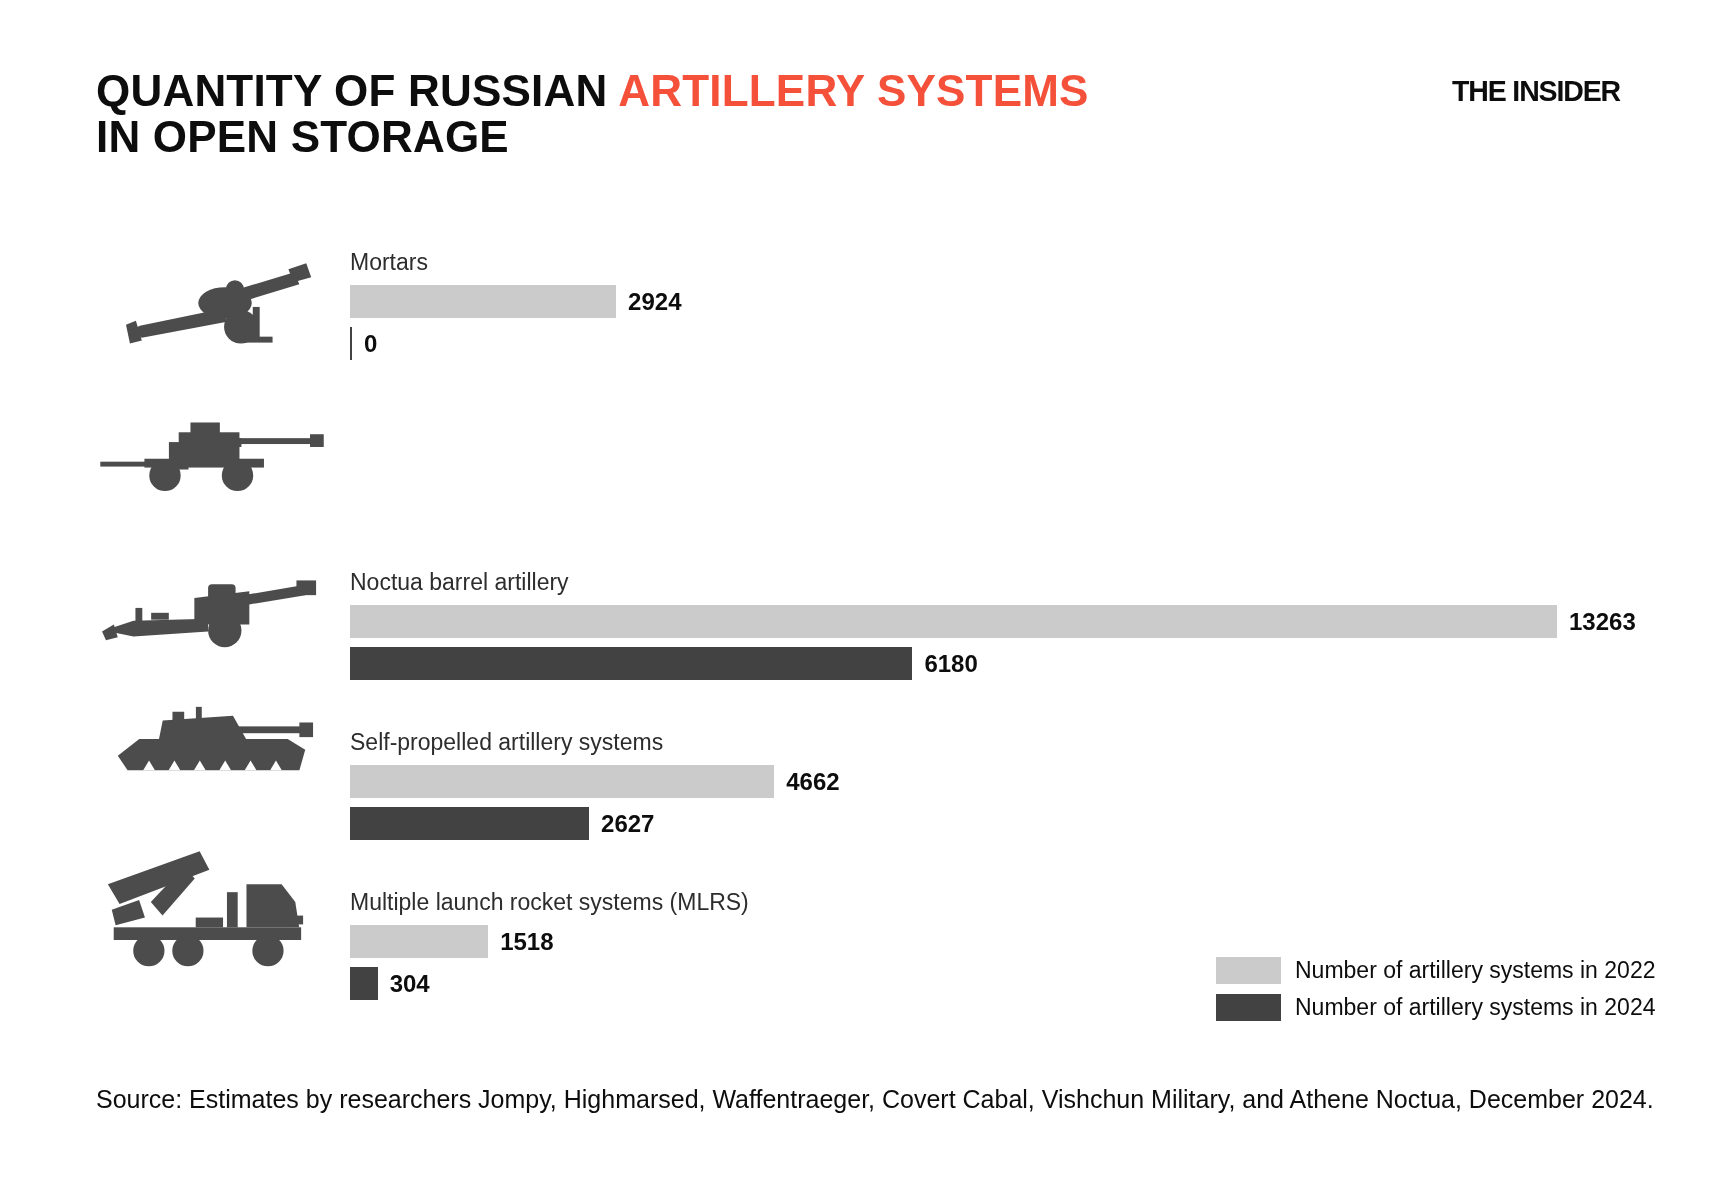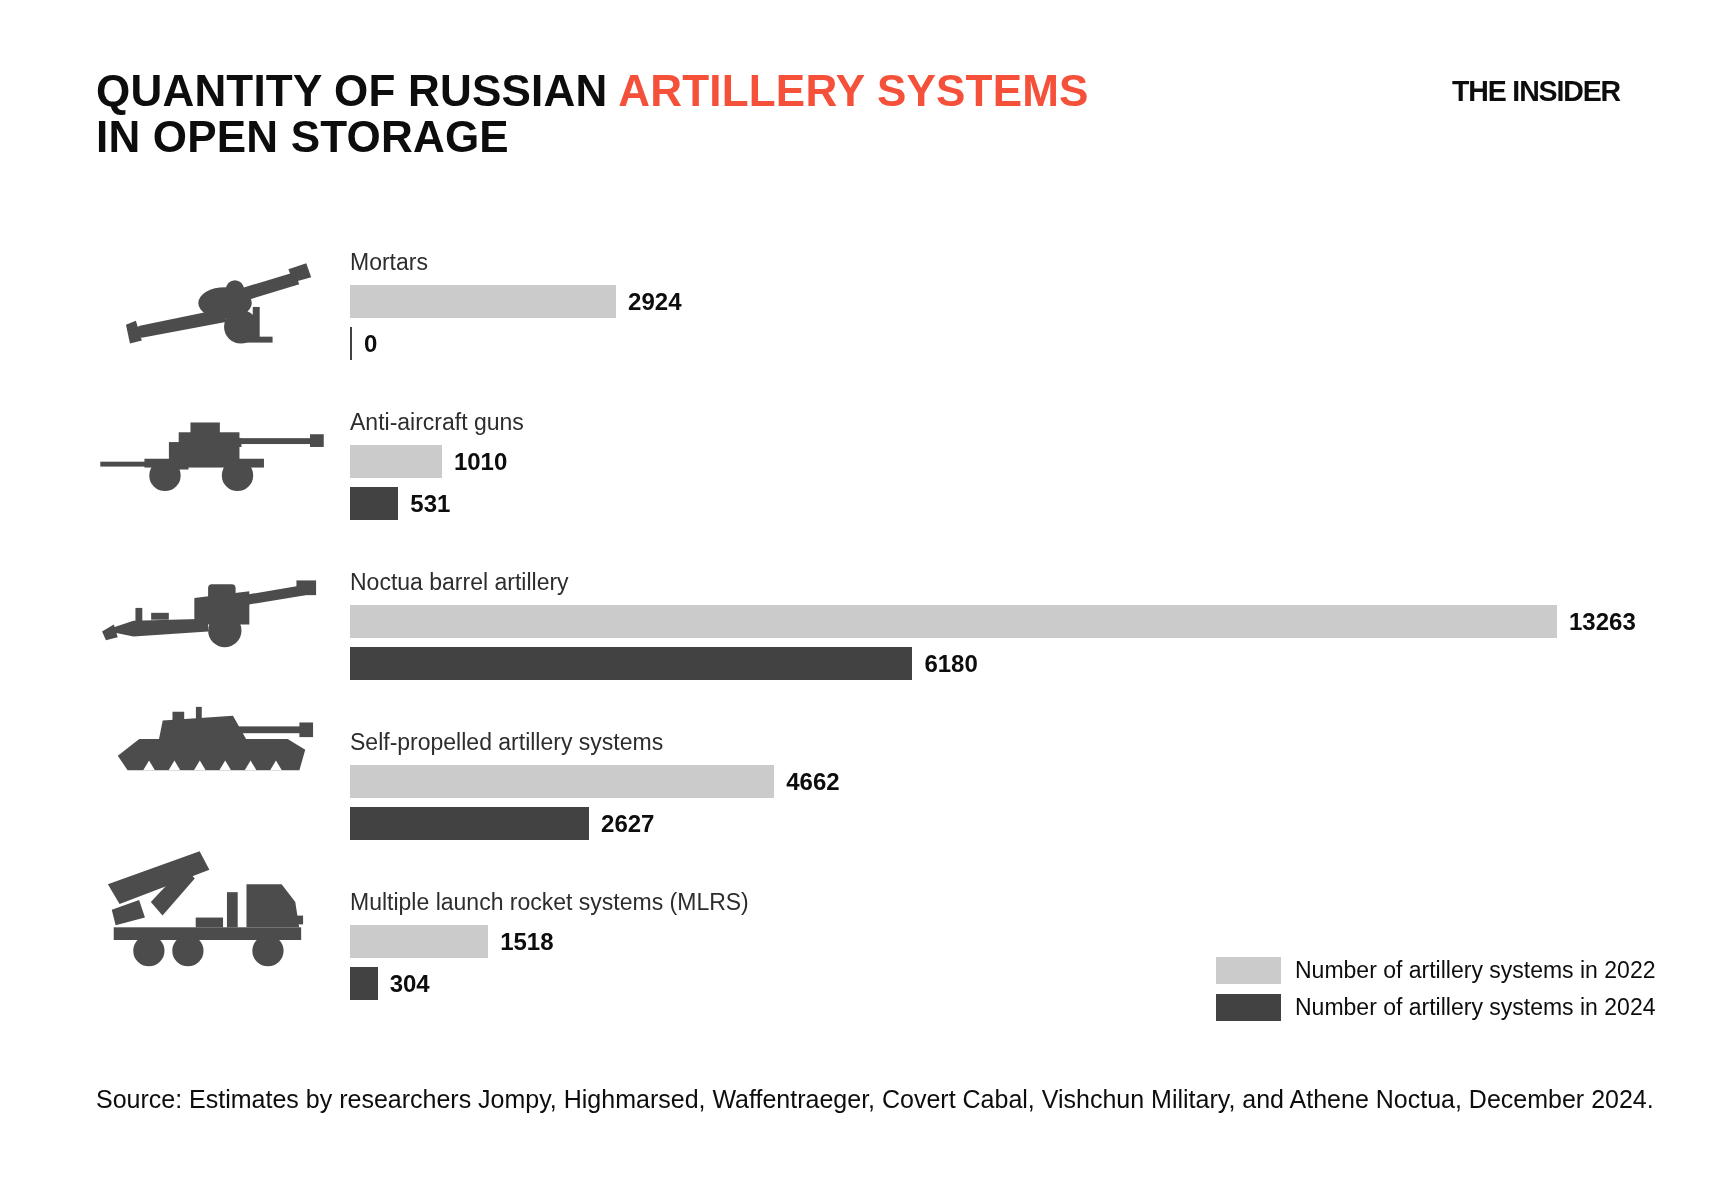--- a/index.html
+++ b/index.html
@@ -102,31 +102,20 @@
         <circle cx="66" cy="80" r="16"></circle>
         <circle cx="140" cy="80" r="16"></circle>
         <rect x="80" y="36" width="62" height="33"></rect>
         <rect x="92" y="26" width="30" height="12"></rect>
         <rect x="122" y="42" width="22" height="9"></rect>
         <rect x="70" y="46" width="12" height="18"></rect>
         <rect x="136" y="42" width="84" height="6"></rect>
         <rect x="214" y="38" width="14" height="13"></rect>
       </svg>
     </div>
-    <div class="content">
-      <div class="cat-label">Anti-aircraft guns</div>
-      <div class="bar-row">
-        <div class="bar" style="width: 91.9151px; background: rgb(203, 203, 203);"></div>
-        <div class="val">1010</div>
-      </div>
-      <div class="bar-row">
-        <div class="bar" style="width: 48.3237px; background: rgb(66, 66, 66);"></div>
-        <div class="val">531</div>
-      </div>
-    </div>
   </div>
 
   <div class="row row3">
     <div class="icon">
       <svg viewBox="0 0 230 110" xmlns="http://www.w3.org/2000/svg" fill="currentColor">
         <polygon points="2,84 14,77 18,90 6,93"></polygon>
         <polygon points="4,83 34,73 110,71 110,84 34,89"></polygon>
         <rect x="36" y="60" width="7" height="15"></rect>
         <rect x="52" y="65" width="18" height="7"></rect>
         <polygon points="96,50 152,43 152,77 96,77"></polygon>

